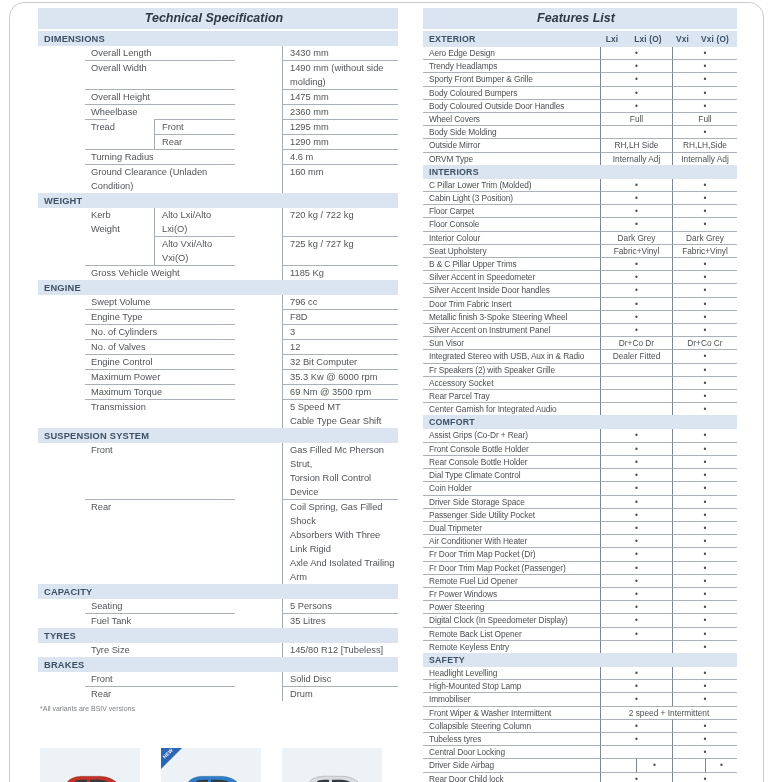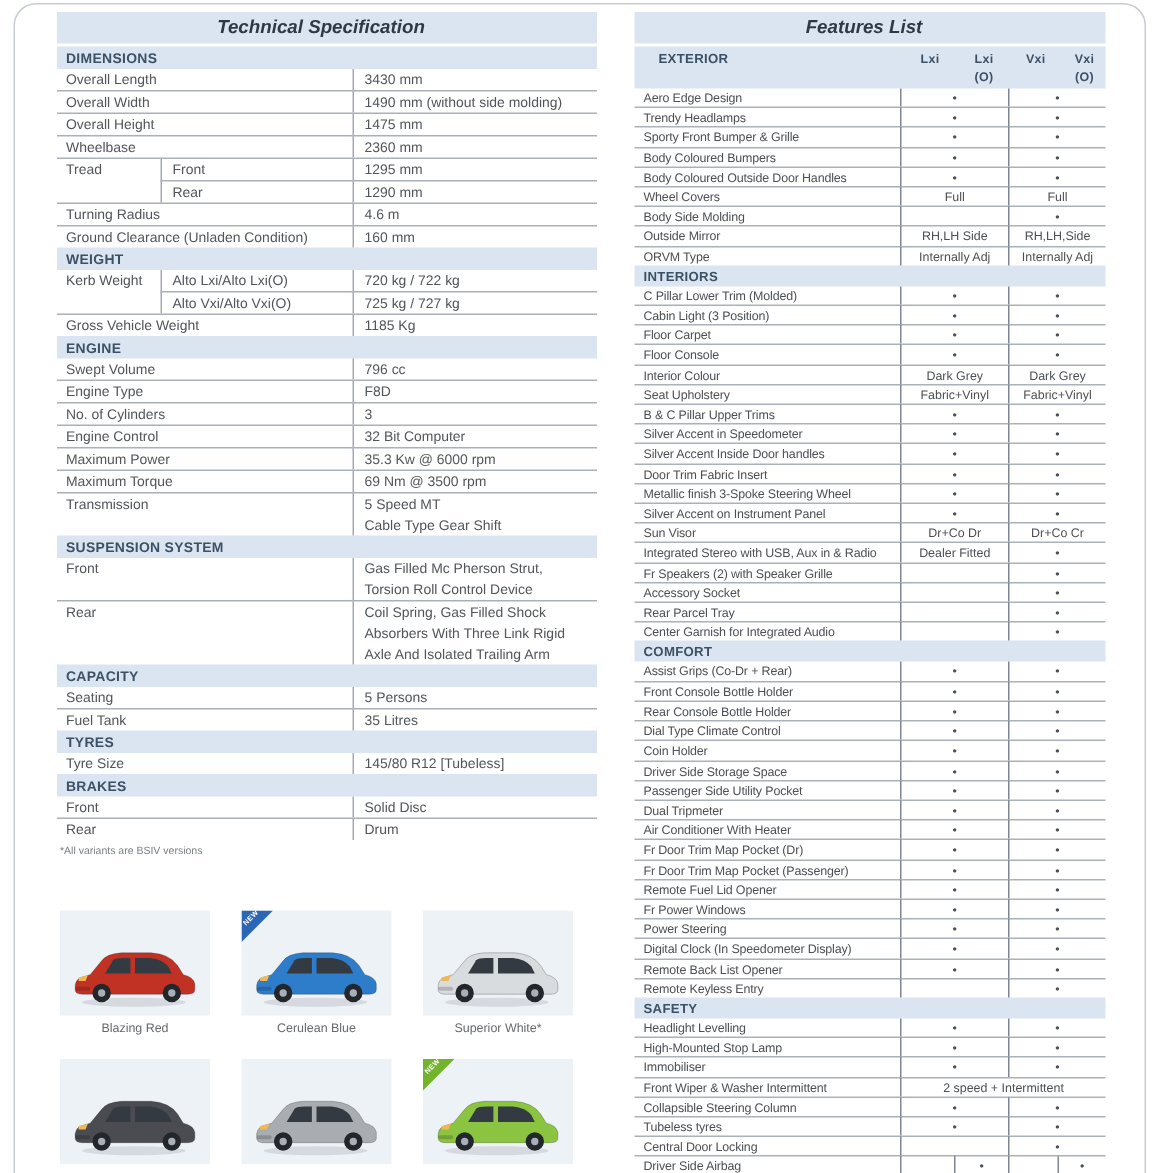--- a/index.html
+++ b/index.html
@@ -19,21 +19,21 @@
     background:#dbe5f1;color:#2e3944;text-align:center;
     font-size:12.5px;font-weight:bold;font-style:italic;
     padding:3px 8px 4px 0;margin-bottom:2px;
   }
   
   .sec-bar{
     background:#dbe5f1;color:#3d5166;font-weight:bold;font-size:9.3px;
     padding:2.5px 0 2.5px 6px;letter-spacing:.2px;
   }
   .spec-row{display:grid;grid-template-columns:69px 128px 163px;}
-  .spec-row > div{line-height:14px;font-size:9.3px;color:#515459;}
+  .spec-row > div{line-height:14px;font-size:9.3px;color:#515459;margin-left:47px;}
   .spec-label{padding-left:6px;}
   .spec-label.span2{grid-column:1/3;}
   .spec-sub{border-left:1px solid #a3aab2;padding-left:7px;}
   .spec-value{border-left:1px solid #a3aab2;padding-left:7px;white-space:pre-line;}
   .sep-full > div{border-top:1px solid #a9b0b7;}
   .sep-sub > .spec-sub,.sep-sub > .spec-value{border-top:1px solid #a9b0b7;}
   .sep-value > .spec-value{border-top:1px solid #a9b0b7;}
   .footnote{font-size:7px;color:#7c8084;margin-top:4px;padding-left:2px;}
   
   .color-grid{
@@ -52,21 +52,21 @@
   .ribbon span{
     position:absolute;display:block;top:-18px;left:-4px;width:22px;text-align:center;
     transform:rotate(-45deg);font-size:4.8px;font-weight:bold;color:#fff;letter-spacing:.3px;
   }
   
   .feat-bar{
     background:#dbe5f1;color:#3d5166;font-weight:bold;font-size:8.8px;
     padding:2px 0 2px 6px;letter-spacing:.2px;
   }
   .feat-bar.with-heads{display:grid;grid-template-columns:171px 36px 36px 33px 32px;padding-left:0;}
-  .feat-bar.with-heads > div{line-height:12px;padding-left:16px;}
+  .feat-bar.with-heads > div{line-height:12px;}
   .feat-bar .bar-title{padding-left:6px;}
   .feat-bar .vh{text-align:center;font-size:8.3px;font-weight:600;}
   .feat-row{display:grid;grid-template-columns:177px 72px 65px;}
   .feat-row.quad{grid-template-columns:177px 36px 36px 33px 32px;}
   .feat-row.spanall{grid-template-columns:177px 137px;}
   .feat-row > div{line-height:12.2px;font-size:8.3px;color:#4c4f54;}
   .feat-name{padding-left:6px;letter-spacing:-0.1px;white-space:nowrap;}
   .feat-val{border-left:1px solid #7d8692;text-align:center;}
   .sep-full > .feat-name,.sep-full > .feat-val{border-top:1px solid #aab1b8;}
 </style>
@@ -138,20 +138,24 @@
       </div>
       <div class="spec-row sep-full">
         <div class="spec-label span2">Engine Type</div>
         <div class="spec-value">F8D</div>
       </div>
       <div class="spec-row sep-full">
         <div class="spec-label span2">No. of Cylinders</div>
         <div class="spec-value">3</div>
       </div>
       <div class="spec-row sep-full">
+        <div class="spec-label span2">No. of Valves</div>
+        <div class="spec-value">12</div>
+      </div>
+      <div class="spec-row sep-full">
         <div class="spec-label span2">Engine Control</div>
         <div class="spec-value">32 Bit Computer</div>
       </div>
       <div class="spec-row sep-full">
         <div class="spec-label span2">Maximum Power</div>
         <div class="spec-value">35.3 Kw @ 6000 rpm</div>
       </div>
       <div class="spec-row sep-full">
         <div class="spec-label span2">Maximum Torque</div>
         <div class="spec-value">69 Nm @ 3500 rpm</div>

